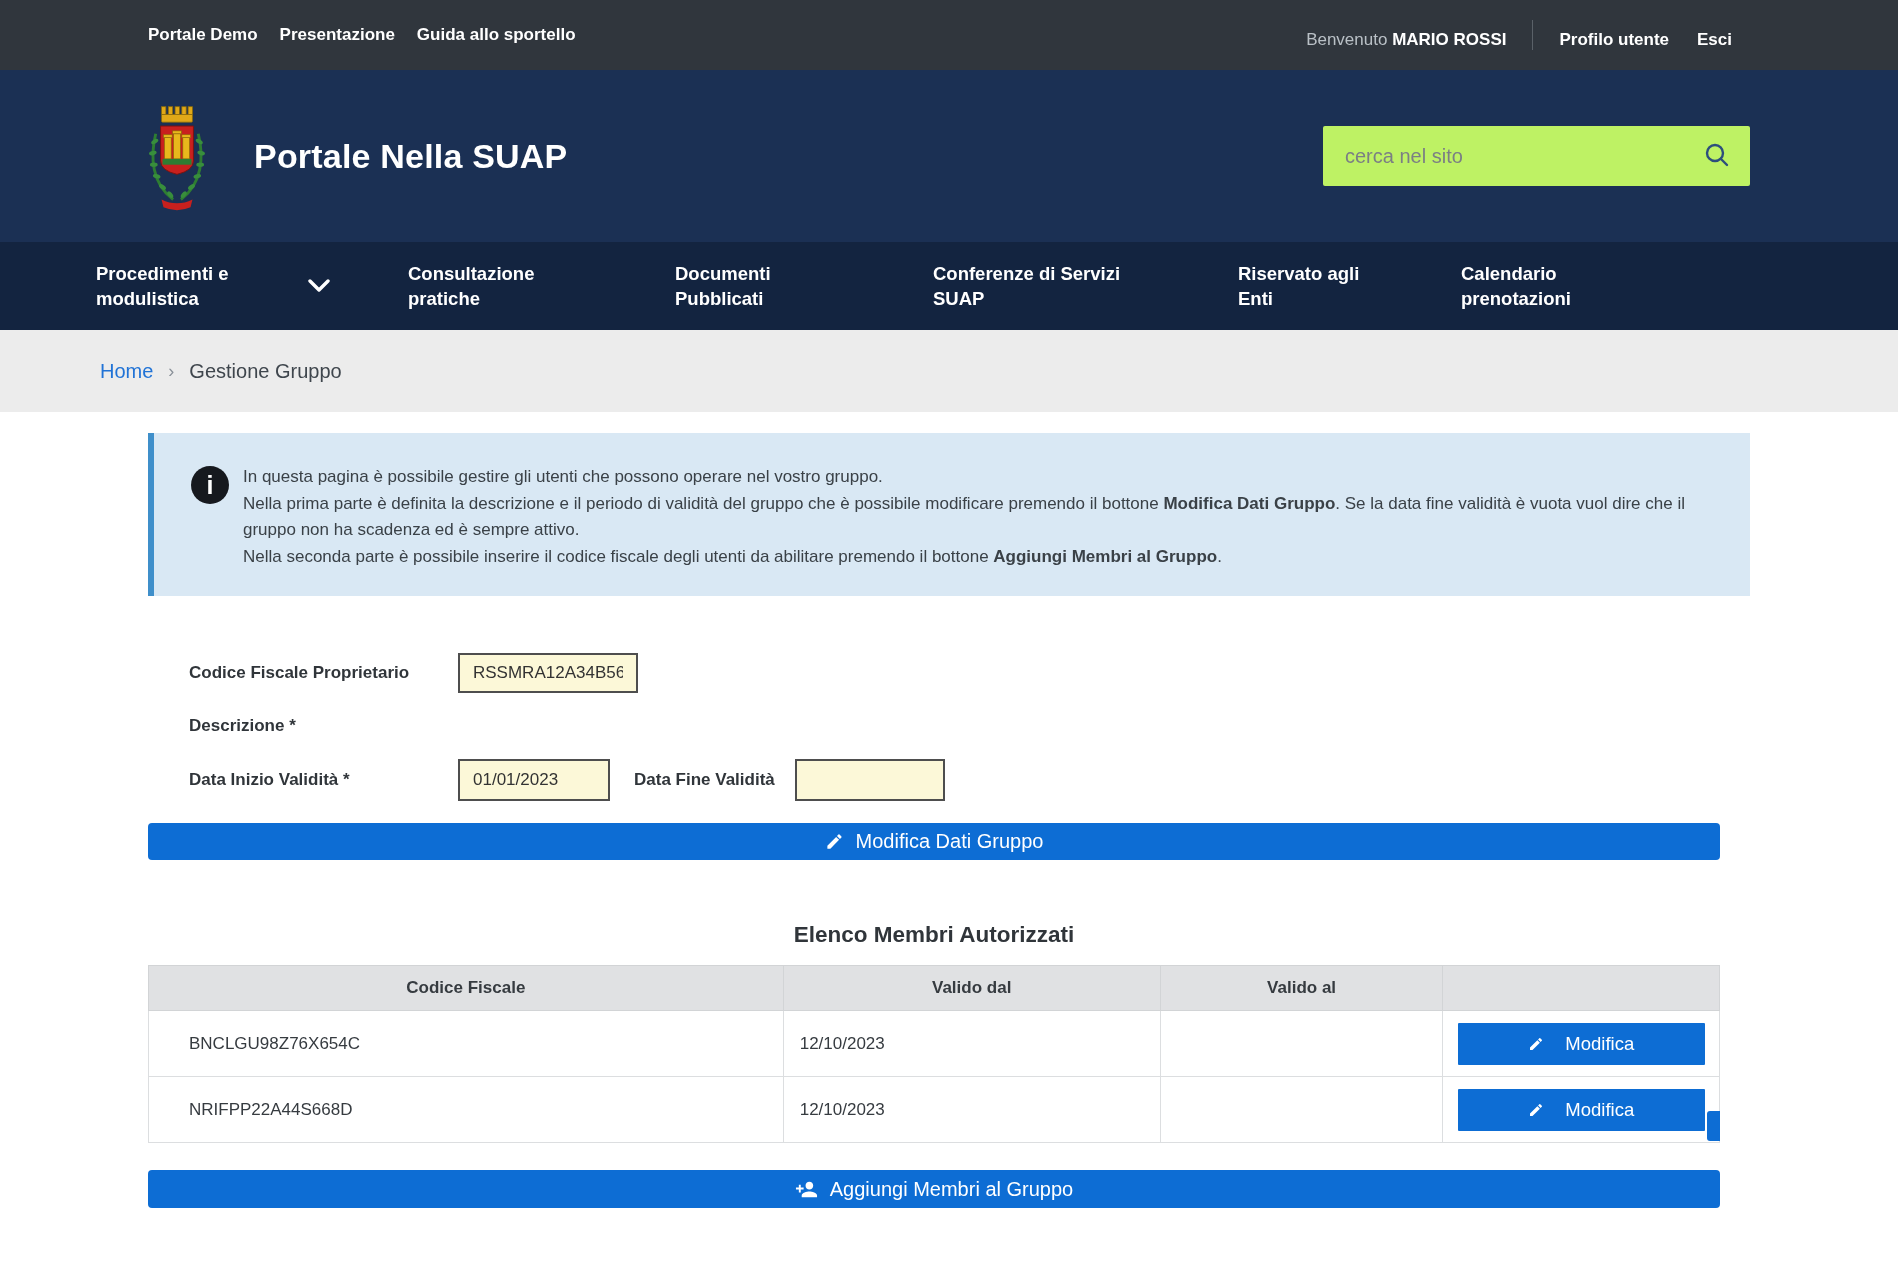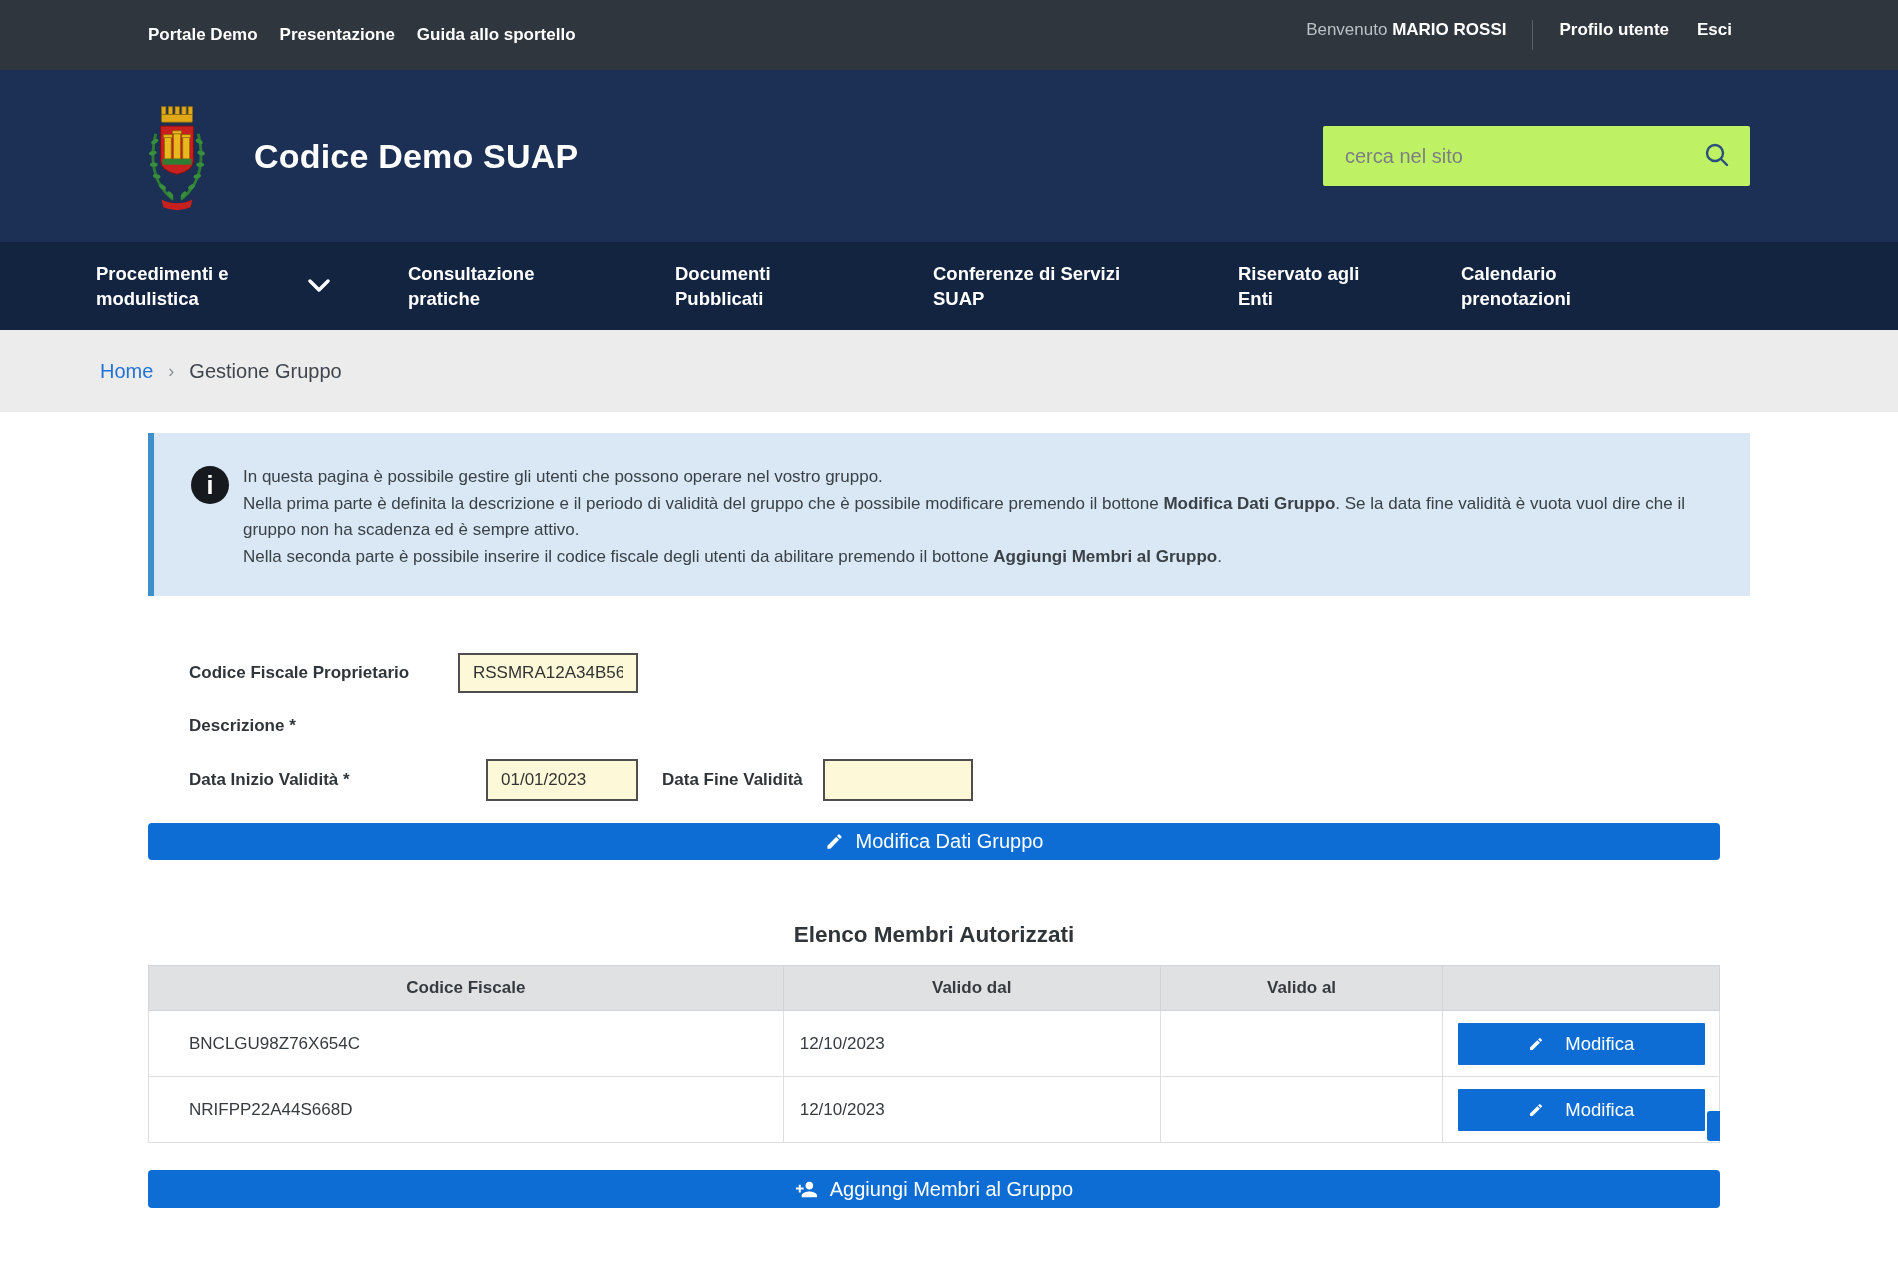--- a/index.html
+++ b/index.html
@@ -4,21 +4,21 @@
 <style>
   * { margin:0; padding:0; box-sizing:border-box; }
   html,body { width:1898px; height:1267px; overflow:hidden; background:#fff;
     font-family:"Liberation Sans", sans-serif; }
 
   
   .topbar { height:70px; background:var(--topbar-bg,#30363d); display:flex; align-items:center;
     padding:0 166px 0 148px; color:#fff; }
   .topbar-links { display:flex; gap:22px; }
   .topbar-link { font-size:17px; font-weight:bold; color:#fff; cursor:pointer; }
-  .topbar-right { margin-left:auto; display:flex; align-items:flex-start; }
+  .topbar-right { margin-left:auto; display:flex; align-items:flex-end; }
   .welcome { font-size:17px; color:var(--muted,#b9c0c6); }
   .welcome b { color:#fff; font-weight:bold; }
   .topbar-divider { width:1px; height:30px; background:#5a6168; margin:0 26px; }
   .topbar-right .topbar-link + .topbar-link { margin-left:28px; }
 
   
   .header { height:172px; background:var(--header-bg,#1b3054); display:flex; align-items:center;
     padding:0 148px; }
   .crest { width:58px; height:118px; flex:0 0 auto; }
   .site-title { margin-left:48px; color:#fff; font-size:34px; font-weight:bold; letter-spacing:.2px; }
@@ -61,21 +61,21 @@
 
   .form { margin:57px 0 0 41px; }
   .form-row { display:flex; align-items:center; }
   .form-row + .form-row { margin-top:23px; }
   .form-label { width:269px; font-size:17px; font-weight:bold; color:var(--text-dark,#30353a); flex:0 0 auto; }
   .form-label.inline { width:auto; margin-left:24px; }
   .tinput { background:var(--input-bg,#fcf8d8); border:2px solid var(--input-border,#4e4e4e);
     font-size:17px; color:#333; padding:0 13px; font-family:"Liberation Sans", sans-serif; outline:none; }
   .in-cf   { width:180px; height:40px; }
   .in-desc { width:539px; height:45px; }
-  .in-d1   { width:152px; height:42px;margin-left:28px; }
+  .in-d1   { width:152px; height:42px; }
   .in-d2   { width:150px; height:42px; margin-left:20px; }
 
   .btn-primary { background:var(--primary-blue,#0d6dd4); color:#fff; border:none; border-radius:4px;
     display:flex; align-items:center; justify-content:center; gap:12px; cursor:pointer;
     font-family:"Liberation Sans", sans-serif; font-size:20px; }
   .btn-wide { width:1572px; height:37px; }
   .btn-modifica-dati { margin-top:22px; }
   .btn-aggiungi { margin-top:27px; height:38px; }
 
   .members-title { margin-top:62px; text-align:center; width:1572px; font-size:22.5px;
@@ -151,21 +151,21 @@
       <rect x="36" y="40" width="7" height="22"></rect>
       <rect x="16" y="37" width="9" height="3"></rect>
         <rect x="25.5" y="33" width="9" height="3"></rect>
         <rect x="35" y="37" width="9" height="3"></rect>
     </g>
     <rect x="15" y="62" width="30" height="6" fill="#2e7d32"></rect>
 
     <path d="M14 104 q16 8 32 0 l-2 8 q-14 6 -28 0 Z" fill="#c8201e"></path>
   </svg>
 
-  <div class="site-title">Codice Demo SUAP</div>
+  <div class="site-title">Portale Nella SUAP</div>
 
   <div class="searchbox">
     <input type="text" placeholder="cerca nel sito" style="">
     <svg class="search-icon icon-svg" viewBox="0 0 30 30">
       <circle cx="13" cy="12" r="8" fill="none" stroke="#2d4f7c" stroke-width="2.4"></circle>
       <line x1="19" y1="18" x2="25" y2="24" stroke="#2d4f7c" stroke-width="2.4" stroke-linecap="round"></line>
     </svg>
   </div>
 </div>
 

